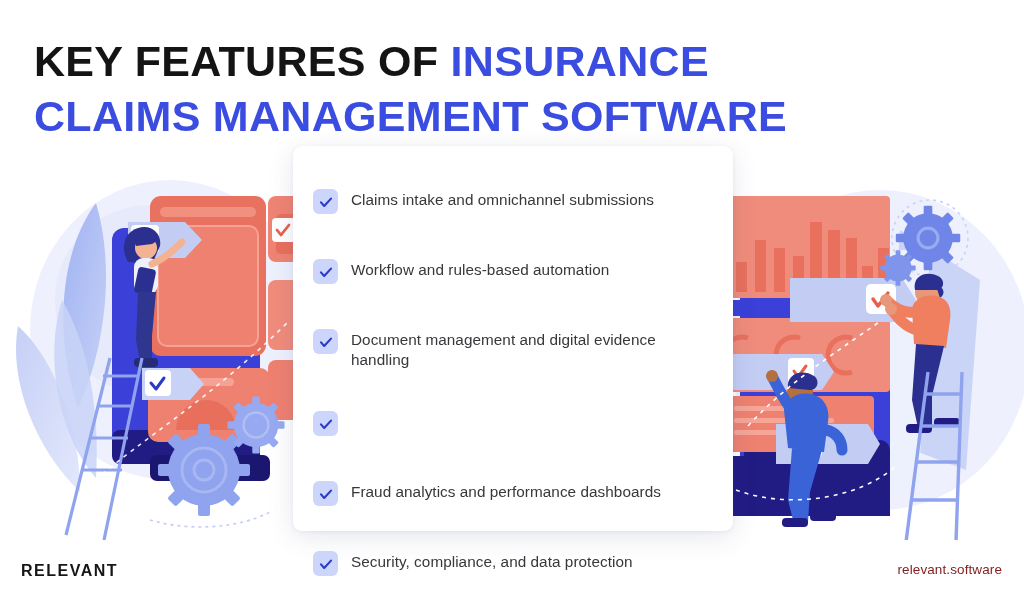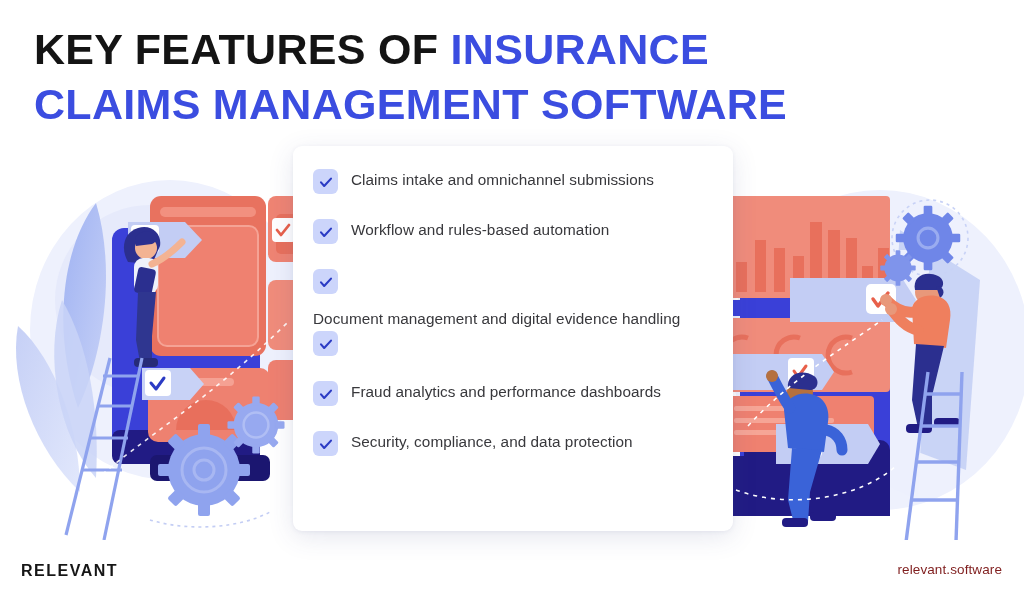--- a/index.html
+++ b/index.html
@@ -8,21 +8,21 @@
   body {
     background:#ffffff;
     font-family:"Liberation Sans", sans-serif;
     position:relative;
   }
   .canvas { position:absolute; inset:0; width:1024px; height:606px; background:#fff; }
 
   
   .title-block {
     position:absolute;
-    left:34px; top:22px;
+    left:34px; top:34px;
     width:940px;
   }
   .title-line {
     font-size:43px;
     font-weight:bold;
     letter-spacing:0.3px;
     line-height:1.28;
     white-space:nowrap;
     font-family:"Liberation Sans", sans-serif;
   }
@@ -46,22 +46,23 @@
     justify-content:flex-start;
     gap:0;
     z-index:5;
   }
   .feature-row {
     display:flex;
     align-items:flex-start;
     gap:13px;
     padding:0 4px;
     min-height:50px;
-  }
-  .feature-row.two-line { min-height:62px;flex-direction:column; }
+    margin-top:20px;
+  }
+  .feature-row.two-line { min-height:62px; }
   .chk {
     flex:0 0 auto;
     width:25px; height:25px;
     border-radius:6px;
     background:#ccd5fb;
     display:flex;
     align-items:center;
     justify-content:center;
     margin-top:1px;
   }

